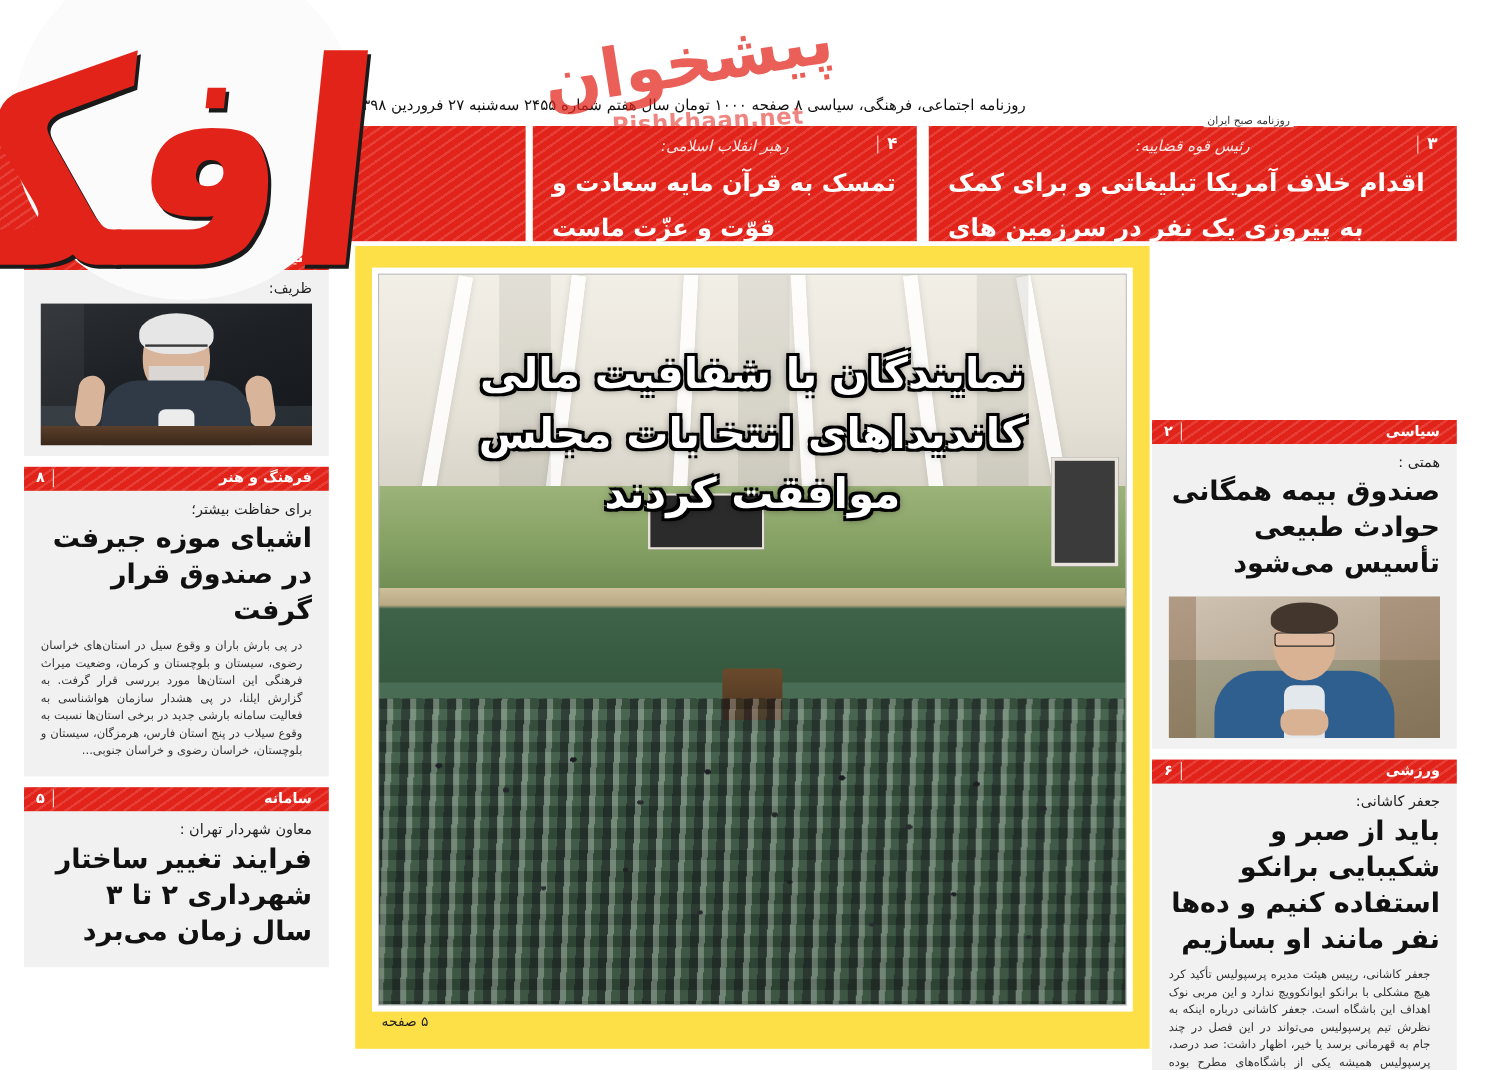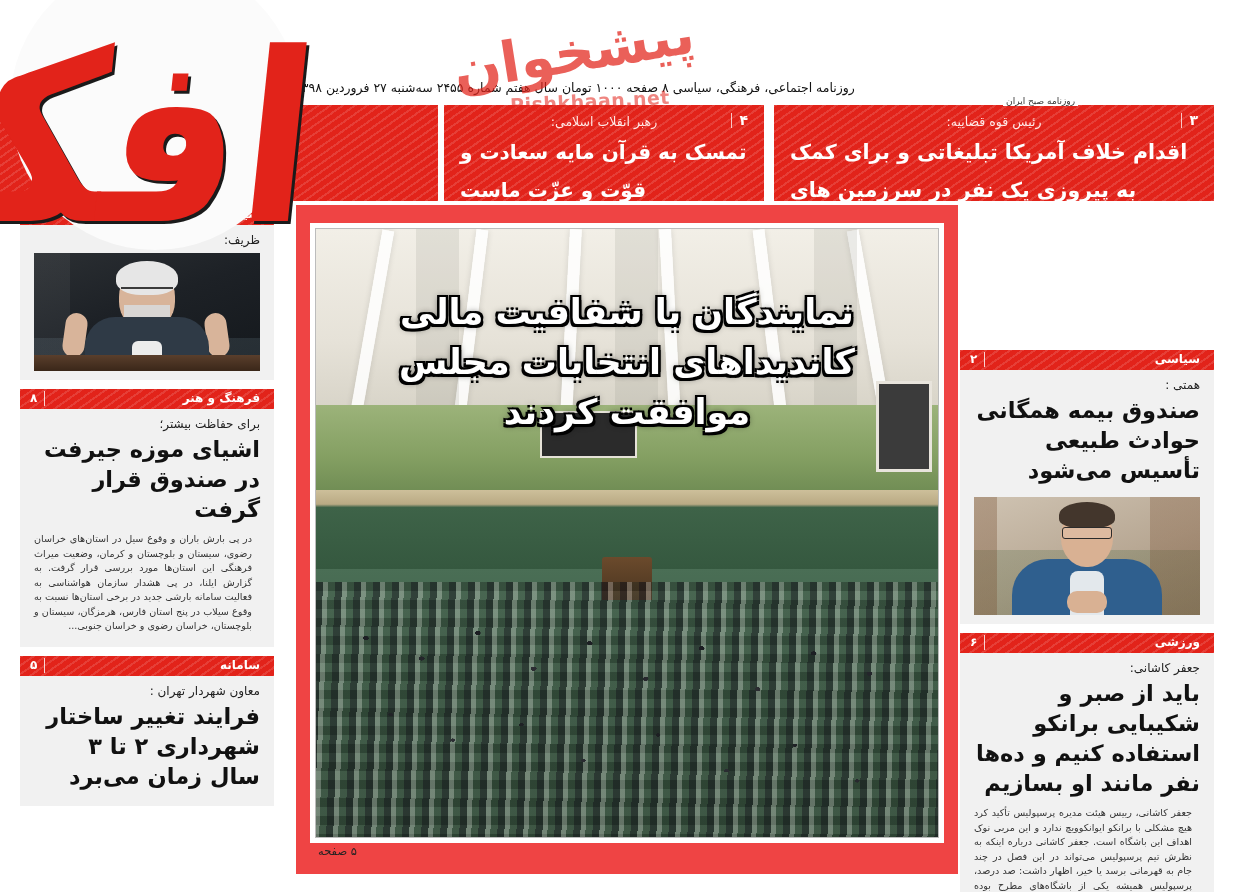--- a/index.html
+++ b/index.html
@@ -68,21 +68,21 @@
       repeating-linear-gradient(145deg,
         rgba(255,255,255,.13) 0px, rgba(255,255,255,.13) 2px,
         rgba(255,255,255,0) 2px, rgba(255,255,255,0) 7px),
       #e2231a;
     color:#fff;box-sizing:border-box;
   }
   .banner.b1{right:36px;width:440px;}
   .banner.b2{right:486px;width:320px;}
   .banner.b3{right:812px;width:438px;}
   .banner-inner{padding:9px 16px 0 16px;position:relative;height:100%;box-sizing:border-box;}
-  .banner-kicker{font-size:12.5px;color:#ffe9e7;text-align:center;}
+  .banner-kicker{font-size:12.5px;color:#ffe9e7;text-align:center;font-style:italic;}
   .banner-page{
     position:absolute;right:16px;top:8px;font-size:14px;font-weight:bold;color:#fff;
     border-left:1px solid rgba(255,255,255,.75);padding-left:7px;line-height:15px;
   }
   .banner-title{
     font-size:20.5px;font-weight:bold;line-height:38px;text-align:left;
     margin-top:4px;letter-spacing:-.3px;
   }
   .banner.b2 .banner-title{font-size:20px;}
   .banner-divider{
@@ -164,21 +164,21 @@
   .ph-hem .glasses{position:absolute;left:50%;top:30px;transform:translateX(-50%);
     width:48px;height:10px;border:1.6px solid #2b2b2b;border-radius:3px;background:rgba(255,255,255,.12);}
   .ph-hem .suit{position:absolute;left:50%;bottom:0;transform:translateX(-50%);
     width:150px;height:56px;background:#2f5f8e;border-radius:36px 36px 0 0;}
   .ph-hem .shirt{position:absolute;left:50%;bottom:0;transform:translateX(-50%);
     width:34px;height:44px;background:#e3e8ec;border-radius:8px 8px 0 0;}
   .ph-hem .hands{position:absolute;left:50%;bottom:2px;transform:translateX(-50%);
     width:40px;height:22px;background:#d9b193;border-radius:10px;}
 
   
-  .feature{background:#ef4444;padding:18px 14px 8px 14px;position:relative;height:669px;box-sizing:border-box;}
+  .feature{background:#fde047;padding:18px 14px 8px 14px;position:relative;height:669px;box-sizing:border-box;}
   .feature-frame{background:#fff;padding:5px;height:620px;box-sizing:border-box;}
   .feature-photo{
     position:relative;width:100%;height:100%;overflow:hidden;
     border:1px solid #bcbcbc;box-sizing:border-box;
     background:linear-gradient(180deg,#e8e6df 0%,#dbd8cf 22%,#9aa88c 30%,#5f7a5b 56%,#44604a 78%,#3a5442 100%);
   }
   
   .ceiling{position:absolute;left:0;right:0;top:0;height:31%;
     background:linear-gradient(180deg,#f2efe7 0%,#e6e2d8 60%,#d6d2c6 100%);}
   .ceil-rib{position:absolute;top:0;width:12px;height:100%;background:rgba(255,255,255,.85);

